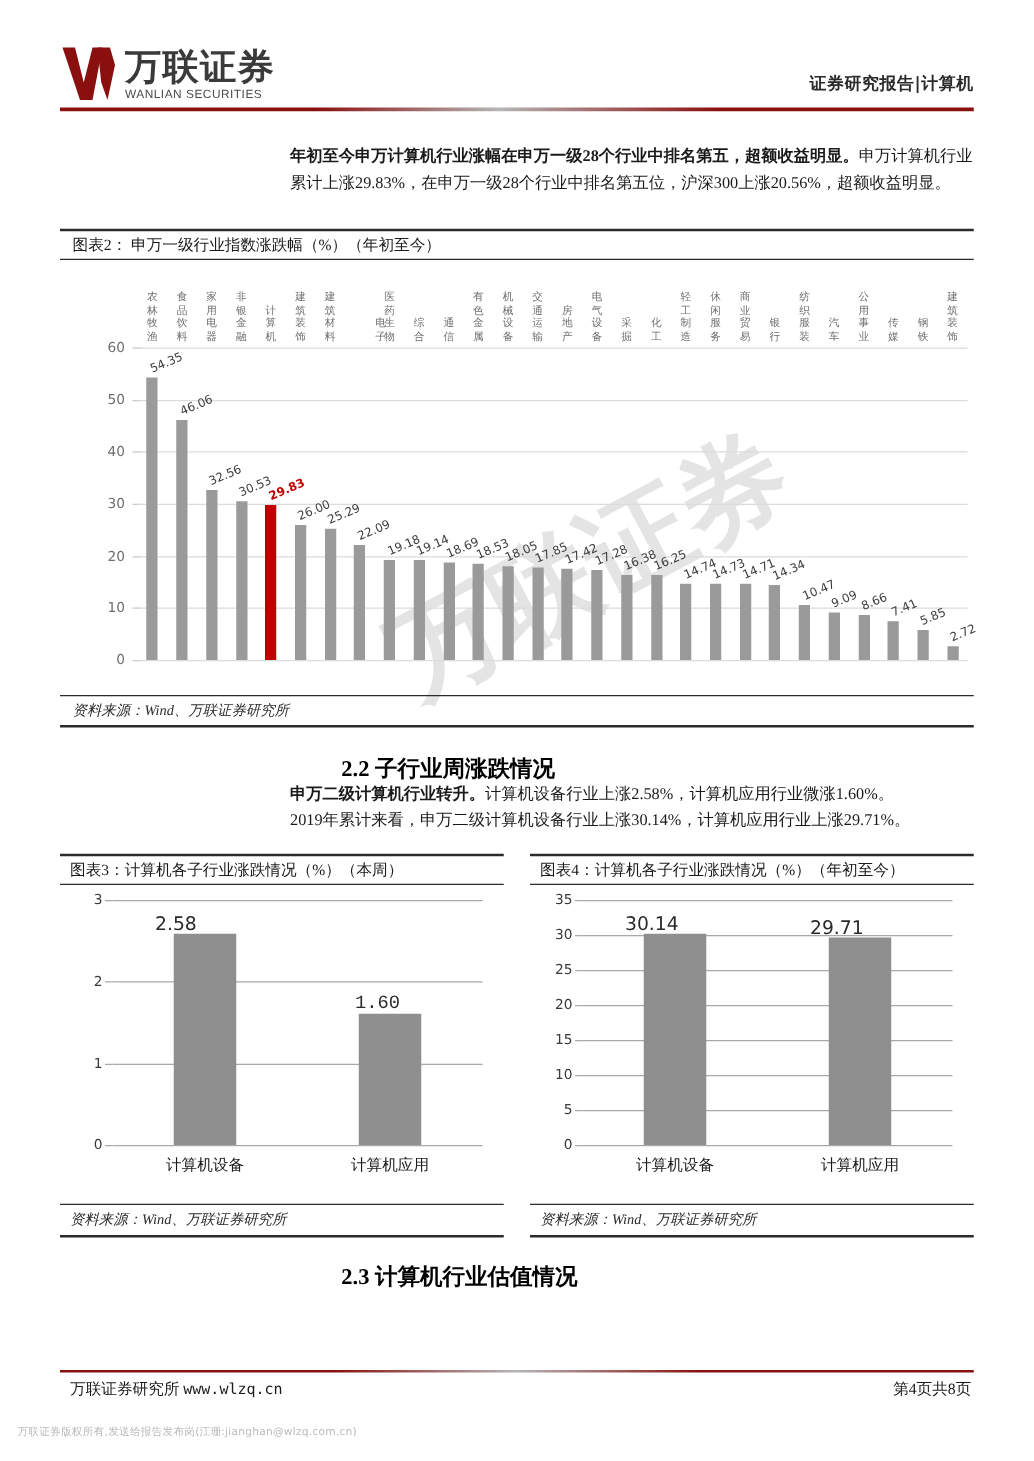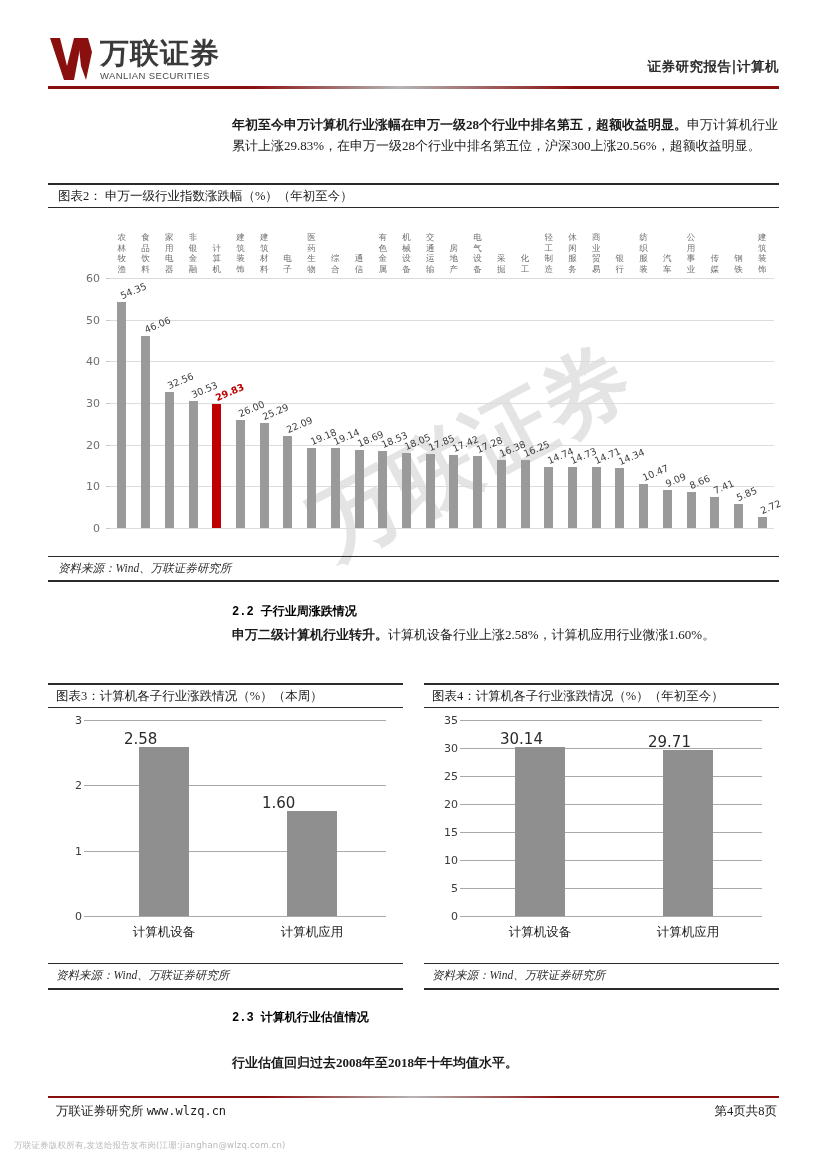--- a/index.html
+++ b/index.html
@@ -49,21 +49,21 @@
   .sc{position:absolute;}
   .sc-plot{position:absolute;}
   .sc-grid{position:absolute;left:0;right:0;height:1px;background:#a9a9a9;}
   .sc-ytick{position:absolute;transform:translateY(-50%);font-family:"DejaVu Sans",sans-serif;font-size:11px;color:#3a3a3a;text-align:right;}
   .sc-tickmark{position:absolute;height:1px;background:#a9a9a9;}
   .sc-bar{position:absolute;bottom:0;background:#8f8f8f;}
   .sc-vlab{position:absolute;font-family:"DejaVu Sans",sans-serif;font-size:15px;color:#2a2a2a;text-align:left;}
   .sc-cat{position:absolute;font-size:12.5px;color:#1a1a1a;text-align:center;}
 
   
-  .h2{position:absolute;font-family:Liberation Mono, monospace;font-weight:bold;font-size:12px;color:#000;}
+  .h2{position:absolute;font-family:Liberation Serif, serif;font-weight:bold;font-size:18px;color:#000;margin-left:41px;}
 
   
   .foot-rule{position:absolute;left:48px;top:1096px;width:731px;height:2px;
     background:linear-gradient(to right,#8a1010 0%,#8a1010 30%,#b5b5b5 50%,#8a1010 70%,#8a1010 100%);}
   .foot-left{position:absolute;left:56px;top:1103px;font-size:12.5px;color:#1a1a1a;}
   .foot-left .url{font-family:"DejaVu Sans Mono",monospace;font-size:12px;}
   .foot-right{position:absolute;right:50px;top:1103px;font-size:12.5px;color:#1a1a1a;}
   .copyright{position:absolute;left:14px;top:1140px;font-family:"DejaVu Sans",sans-serif;font-size:8.5px;color:#b9b9b9;letter-spacing:.2px;}
 
   
@@ -105,21 +105,21 @@
 
   <div id="chart2">
     <div class="c2-labels" id="c2-labels">
         <div class="c2-lab" style="left: 5.35714px;">农林牧渔</div>
         <div class="c2-lab" style="left: 29.0714px; text-align: center;">食品饮料</div>
         <div class="c2-lab" style="left: 52.7857px;">家用电器</div>
         <div class="c2-lab" style="left: 76.5px;">非银金融</div>
         <div class="c2-lab" style="left: 100.214px;">计算机</div>
         <div class="c2-lab" style="left: 123.929px;">建筑装饰</div>
         <div class="c2-lab" style="left: 147.643px;">建筑材料</div>
-        <div class="c2-lab" style="left: 171px;">电子</div>
+        <div class="c2-lab" style="left: 188px;">电子</div>
         <div class="c2-lab" style="left: 195.071px;">医药生物</div>
         <div class="c2-lab" style="left: 218.786px;">综合</div>
         <div class="c2-lab" style="left: 242.5px;">通信</div>
         <div class="c2-lab" style="left: 266.214px;">有色金属</div>
         <div class="c2-lab" style="left: 289.929px;">机械设备</div>
         <div class="c2-lab" style="left: 313.643px;">交通运输</div>
         <div class="c2-lab" style="left: 337.357px;">房地产</div>
         <div class="c2-lab" style="left: 361.071px;">电气设备</div>
         <div class="c2-lab" style="left: 384.786px;">采掘</div>
         <div class="c2-lab" style="left: 408.5px;">化工</div>
@@ -218,20 +218,21 @@
   </div>
 
   <div class="rule-thin" style="left:48px;top:556px;width:731px;"></div>
   <div class="src" style="left:58px;top:561px;">资料来源：Wind、万联证券研究所</div>
   <div class="rule-thick" style="left:48px;top:580px;width:731px;"></div>
 
   <div class="h2" style="left:232px;top:603px;">2.2 子行业周涨跌情况</div>
   <div class="para" style="left:232px;top:624px;width:548px;">
     <b>申万二级计算机行业转升。</b><span>计算机设备行业上涨2.58%，计算机应用行业微涨1.60%。</span>
   </div>
+  <div class="para" style="left:232px;top:645px;width:560px;">2019年累计来看，申万二级计算机设备行业上涨30.14%，计算机应用行业上涨29.71%。</div>
 
   <div class="rule-thick" style="left:48px;top:683px;width:355px;"></div>
   <div class="ex-cap" style="left:56px;top:688px;">图表3：计算机各子行业涨跌情况（%）（本周）</div>
   <div class="rule-thin" style="left:48px;top:707px;width:355px;"></div>
 
   <div class="rule-thick" style="left:424px;top:683px;width:355px;"></div>
   <div class="ex-cap" style="left:432px;top:688px;">图表4：计算机各子行业涨跌情况（%）（年初至今）</div>
   <div class="rule-thin" style="left:424px;top:707px;width:355px;"></div>
 
   <div class="sc" id="chart3" style="left:56px;top:714px;width:340px;height:245px;">
@@ -246,21 +247,21 @@
       <div class="sc-ytick" style="left: 0px; width: 26px; top: 202px;">0</div>
       <div class="sc-tickmark" style="left: 28px; width: 6px; top: 202px;"></div>
       <div class="sc-ytick" style="left: 0px; width: 26px; top: 136.667px;">1</div>
       <div class="sc-tickmark" style="left: 28px; width: 6px; top: 136.667px;"></div>
       <div class="sc-ytick" style="left: 0px; width: 26px; top: 71.3333px;">2</div>
       <div class="sc-tickmark" style="left: 28px; width: 6px; top: 71.3333px;"></div>
       <div class="sc-ytick" style="left: 0px; width: 26px; top: 6px;">3</div>
       <div class="sc-tickmark" style="left: 28px; width: 6px; top: 6px;"></div>
       <div class="sc-vlab" style="left: 68px; width: 80px; top: 16.44px;">2.58</div>
       <div class="sc-cat" style="left: 53px; width: 110px; top: 210px;">计算机设备</div>
-      <div class="sc-vlab" style="left: 206px; width: 80px; top: 80.4667px;">1.60</div>
+      <div class="sc-vlab" style="left: 228px; width: 80px; top: 80.4667px; font-family: Liberation Mono, monospace;">1.60</div>
       <div class="sc-cat" style="left: 201px; width: 110px; top: 210px;">计算机应用</div>
     </div>
   <div class="sc" id="chart4" style="left:432px;top:714px;width:340px;height:245px;">
       <div class="sc-plot" style="left: 34px; top: 6px; width: 296px; height: 196px;">
         <div class="sc-grid" style="top: 196px;"></div>
         <div class="sc-grid" style="top: 168px;"></div>
         <div class="sc-grid" style="top: 140px;"></div>
         <div class="sc-grid" style="top: 112px;"></div>
         <div class="sc-grid" style="top: 84px;"></div>
         <div class="sc-grid" style="top: 56px;"></div>
@@ -293,21 +294,20 @@
 
   <div class="rule-thin" style="left:48px;top:963px;width:355px;"></div>
   <div class="src" style="left:56px;top:968px;">资料来源：Wind、万联证券研究所</div>
   <div class="rule-thick" style="left:48px;top:988px;width:355px;"></div>
 
   <div class="rule-thin" style="left:424px;top:963px;width:355px;"></div>
   <div class="src" style="left:432px;top:968px;">资料来源：Wind、万联证券研究所</div>
   <div class="rule-thick" style="left:424px;top:988px;width:355px;"></div>
 
   <div class="h2" style="left:232px;top:1009px;">2.3 计算机行业估值情况</div>
-  <div class="para" style="left:232px;top:1052px;width:560px;font-weight:bold;">行业估值回归过去2008年至2018年十年均值水平。</div>
 
   <div class="foot-rule"></div>
   <div class="foot-left">
     <span>万联证券研究所</span>
     <span class="url">www.wlzq.cn</span>
   </div>
   <div class="foot-right">第4页共8页</div>
   <div class="copyright">万联证券版权所有,发送给报告发布岗(江珊:jianghan@wlzq.com.cn)</div>
 
 </div>

